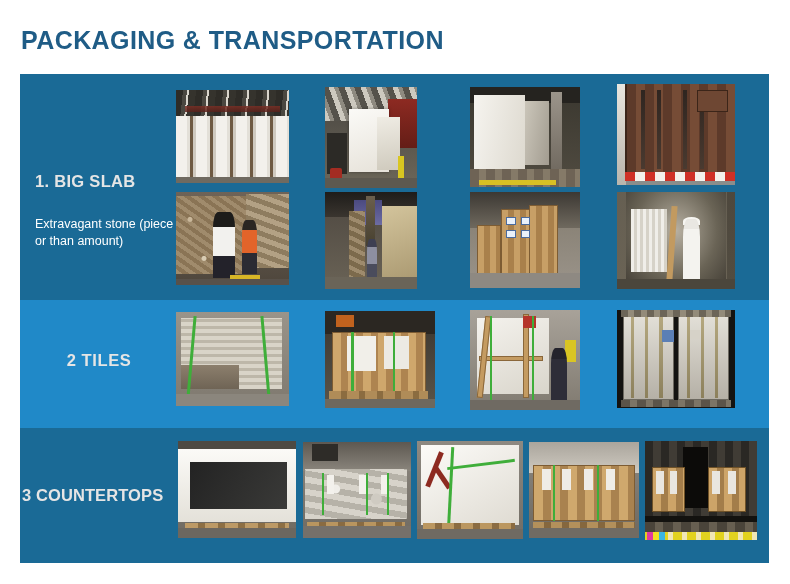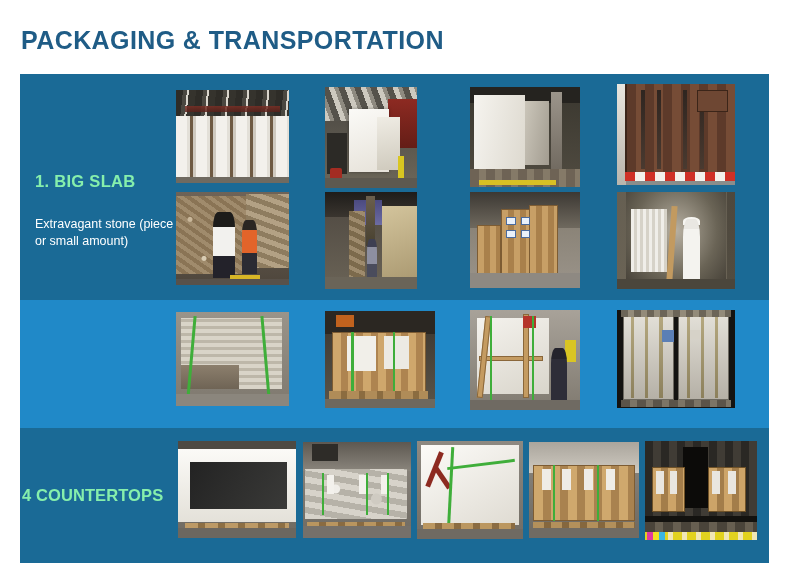--- a/index.html
+++ b/index.html
@@ -64,21 +64,21 @@
     line-height: 17px;
     left: 15px;
     width: 140px;
   }
 
   .cap-ordinary    { top: 23px; }
   .cap-extravagant { top: 142px; }
 
   .cap-heading {
     position: absolute;
-    color: #86efac;
+    color: #e5e5e5;
     font-weight: bold;
     white-space: nowrap;
   }
   .cap-bigslab {
     left: 15px;
     top: 98px;
     font-size: 16.5px;
     letter-spacing: 0.3px;
   }
   .cap-tiles {
@@ -384,24 +384,25 @@
 <div class="panel">
 
   <div class="band band-dark band-slab"></div>
   <div class="band band-light band-tiles"></div>
   <div class="band band-dark band-countertops"></div>
 
   <div class="label-col">
 
     <div class="cap-heading cap-bigslab">1. BIG SLAB</div>
 
-    <div class="cap-text cap-extravagant">Extravagant stone (piece or small amount)</div>
-
-
-    <div class="cap-heading cap-countertops">4 COUNTERTOPS</div>
+    <div class="cap-text cap-extravagant">Extravagant stone (piece or than amount)</div>
+
+    <div class="cap-heading cap-tiles">2 TILES</div>
+
+    <div class="cap-heading cap-countertops">3 COUNTERTOPS</div>
   </div>
 
   <div class="photo" style="left:156px;top:16px;width:113px;height:93px;">
     <div class="ph-inner p11">
       <div class="roof"></div>
         <div class="beam"></div>
         <div class="rolls"></div>
         <div class="floor"></div>
     </div>
   </div>

